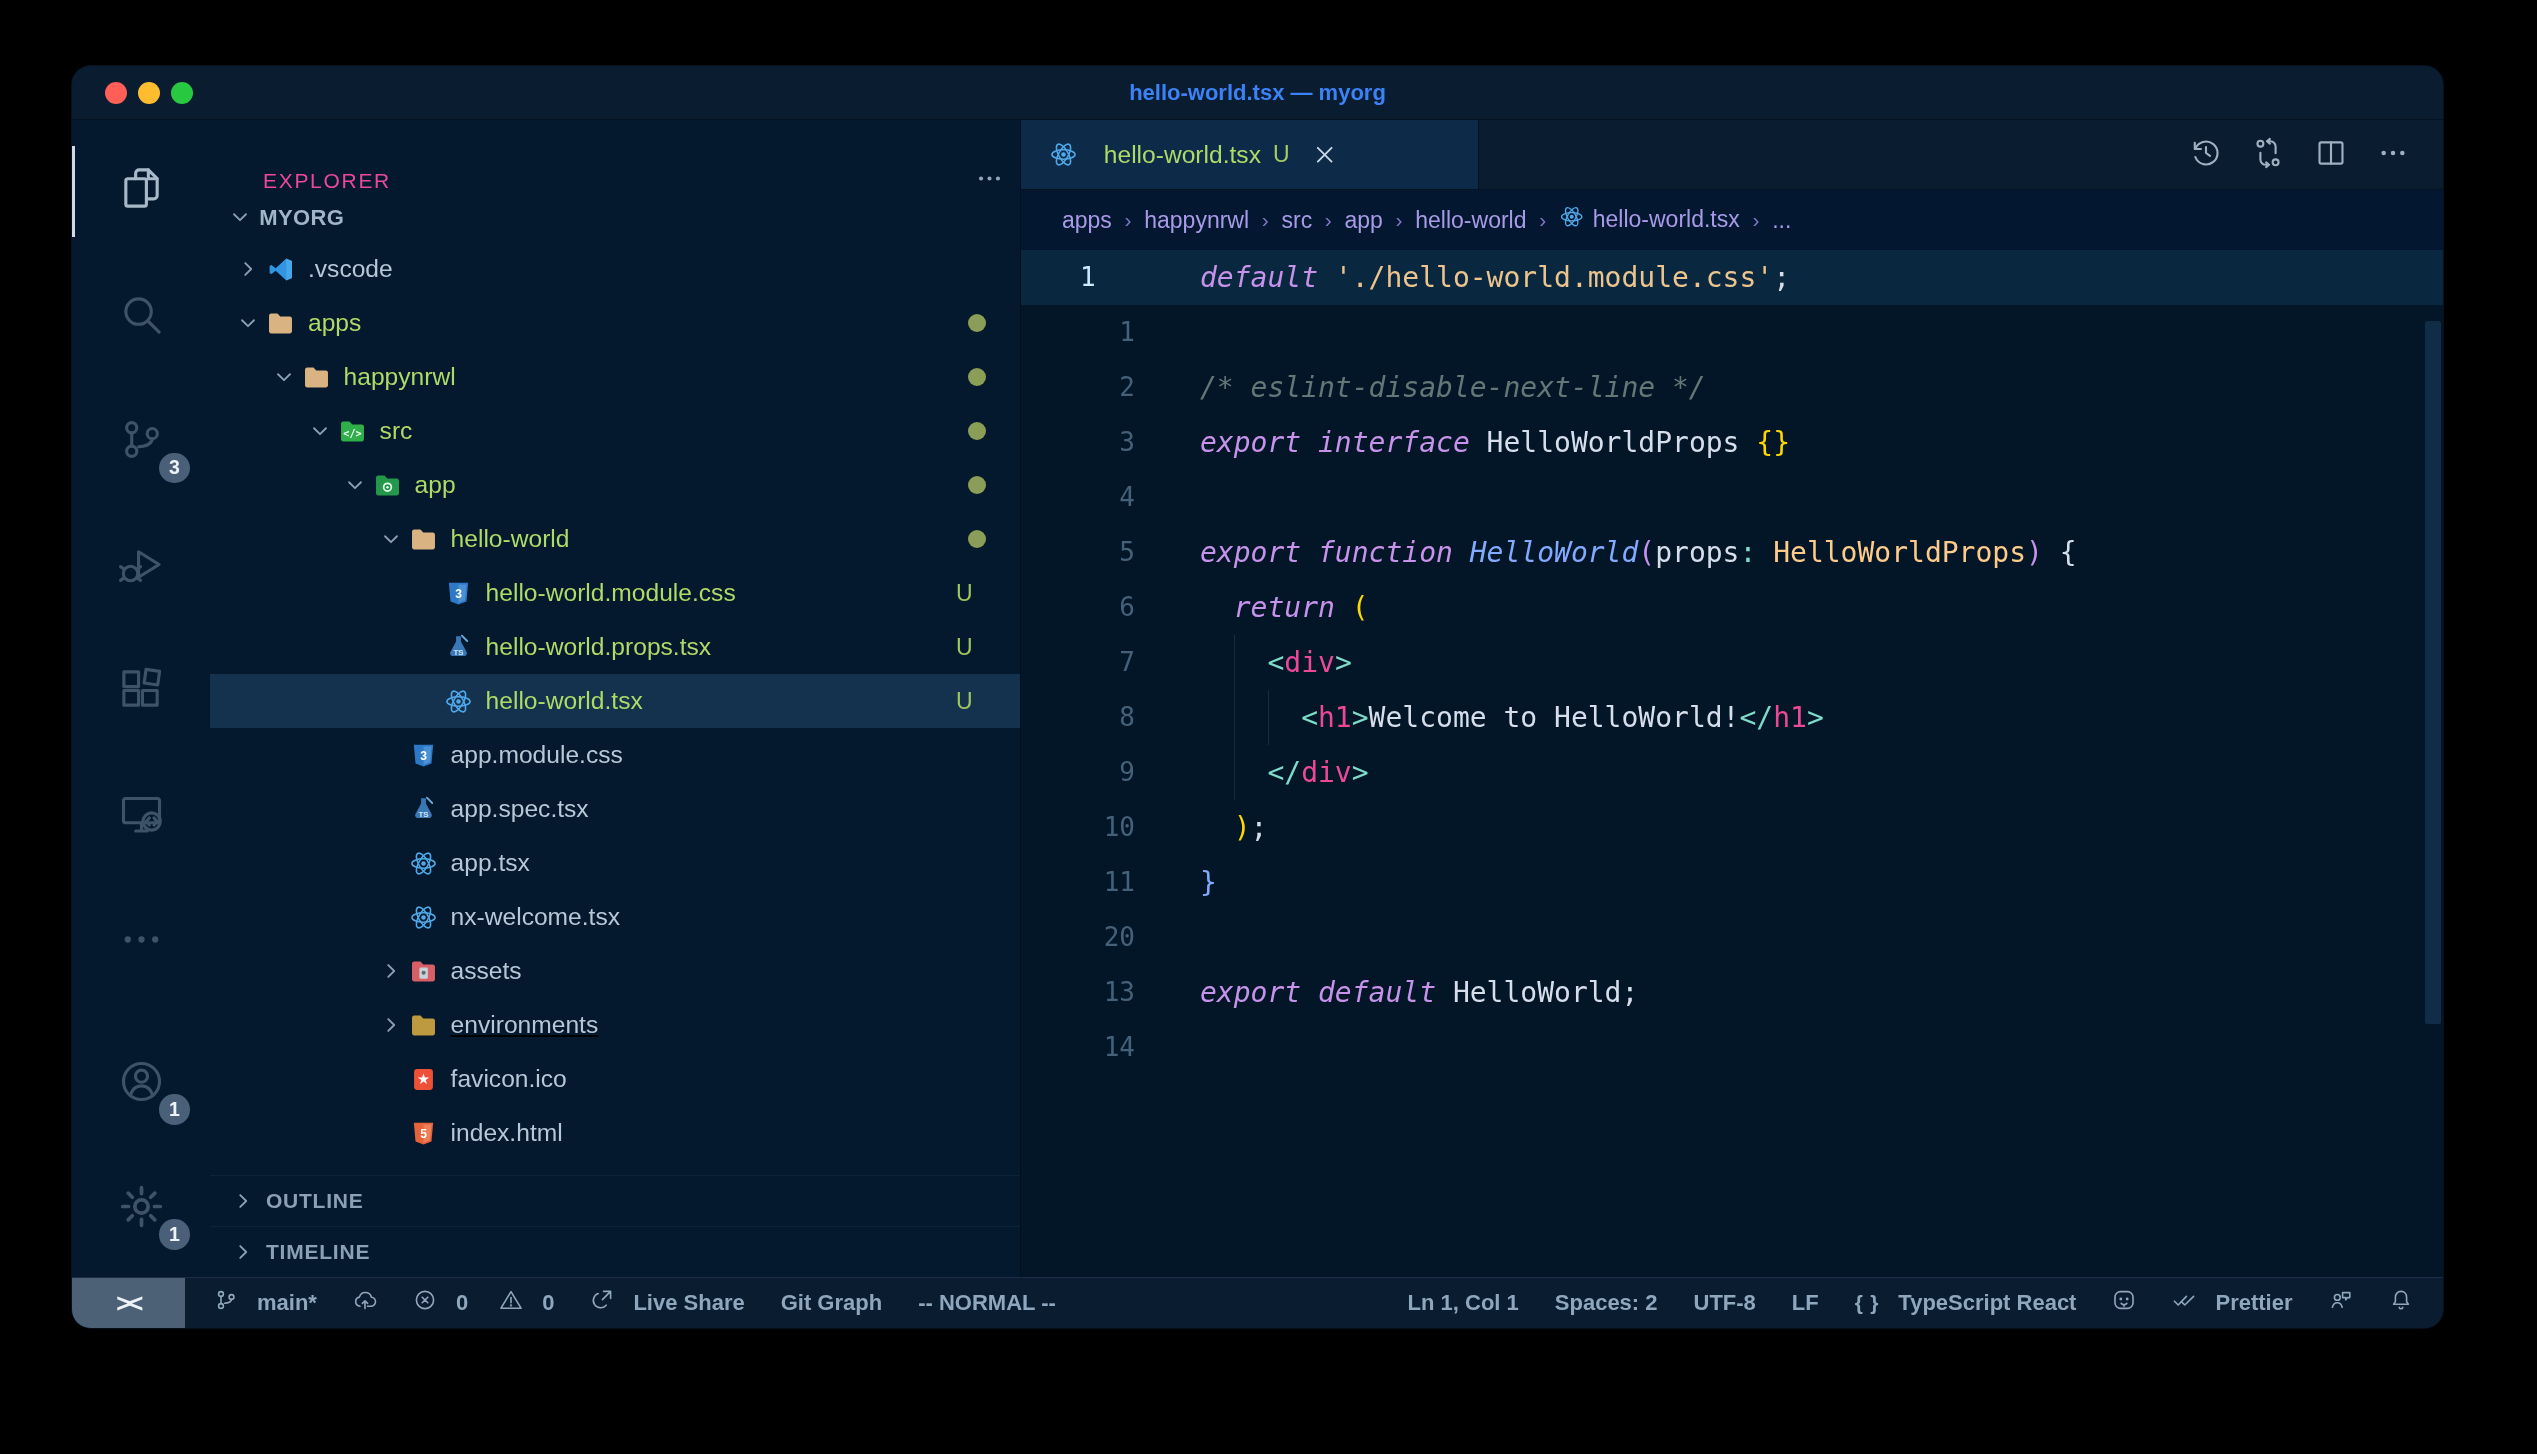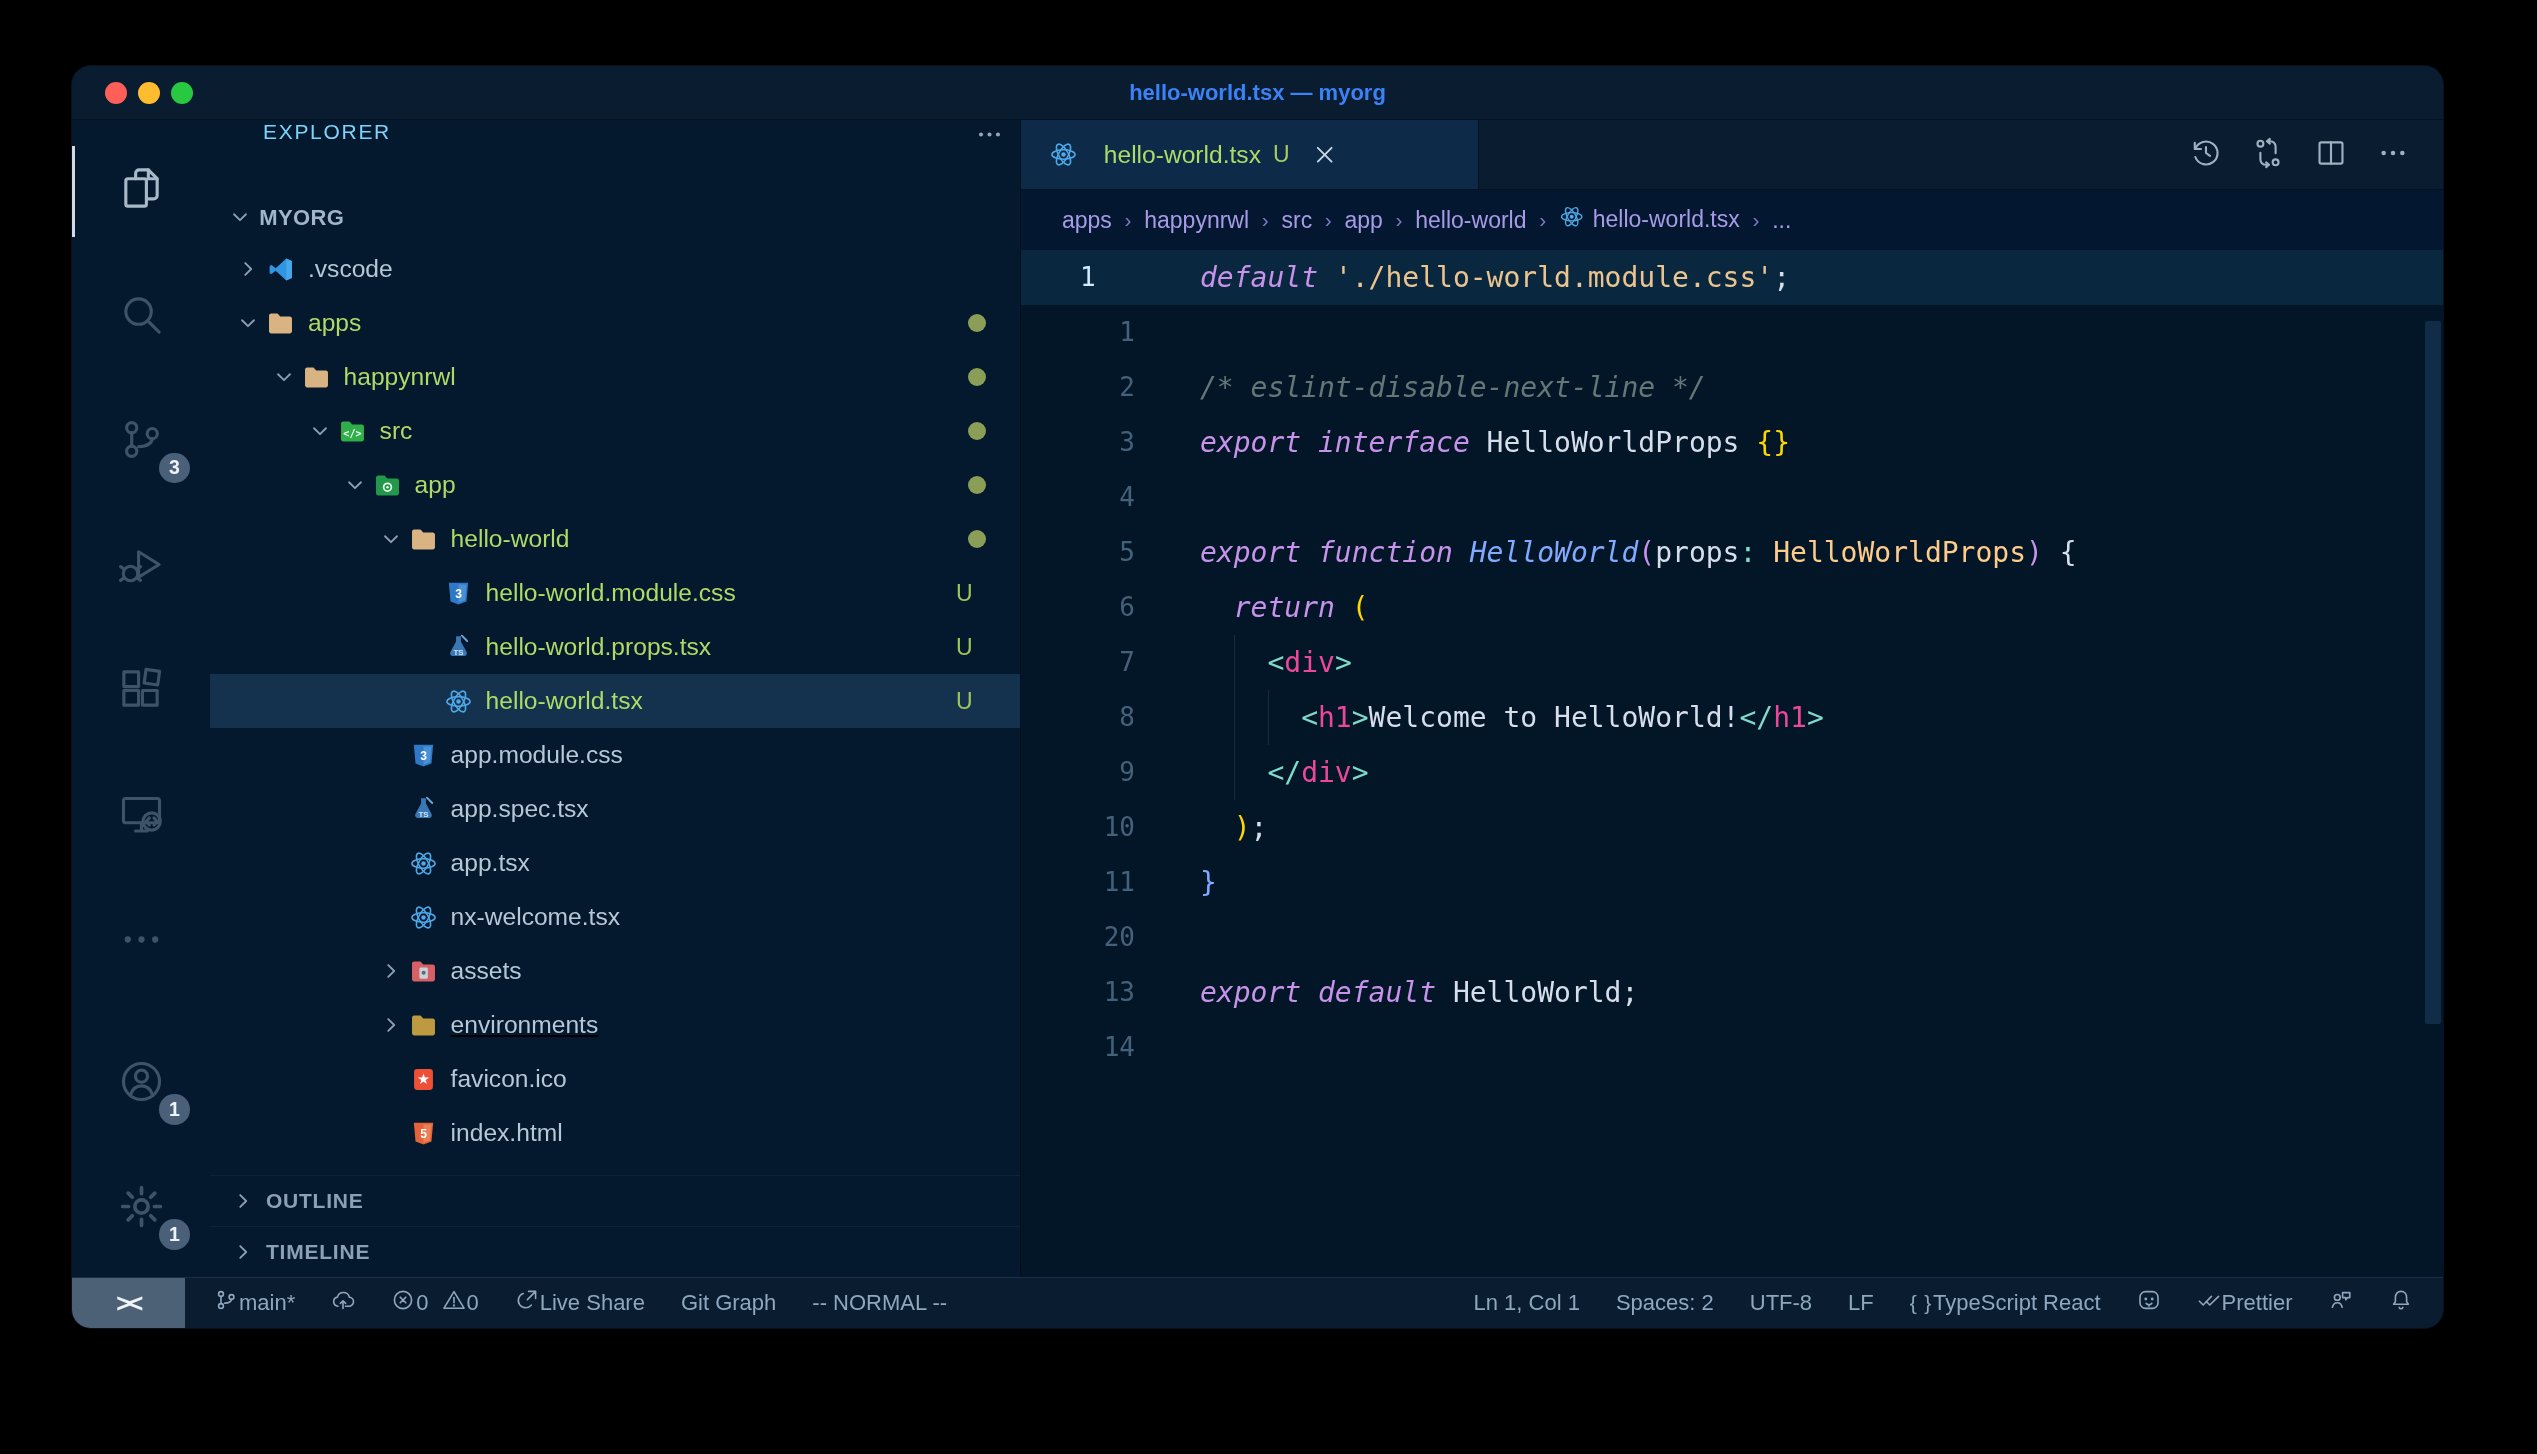--- a/index.html
+++ b/index.html
@@ -31,22 +31,22 @@
   .ab-item.active{color:#a7b9c8;}
   .ab-item.active::before{content:"";position:absolute;left:0;top:17px;bottom:17px;width:3.4px;background:#cfdbe6;}
   .ab-badge{position:absolute;right:20.3px;bottom:20.3px;min-width:30.5px;height:30.5px;padding:0 6.8px;
             border-radius:15.3px;background:#4a6078;color:#eef3f9;font-size:19.5px;font-weight:700;
             display:grid;place-items:center;}
   .ab-bottom{margin-top:auto;}
 
   
   .sidebar{width:811px;flex:none;background:#04192d;display:flex;flex-direction:column;
            border-right:0.8px solid #01101f;min-height:0;}
-  .sb-header{height:73px;flex:none;display:flex;align-items:flex-start;
-             padding:0 16px 0 53px;color:#7dd3fc;font-size:21px;letter-spacing:1.7px;}
+  .sb-header{height:73px;flex:none;display:flex;align-items:flex-end;
+             padding:0 16px 0 53px;color:#ec4899;font-size:21px;letter-spacing:1.7px;}
   .sb-more{margin-left:auto;color:#91a6ba;display:grid;place-items:center;}
   .sb-section{height:49px;flex:none;display:flex;align-items:center;gap:6.8px;
               padding-left:17px;color:#9fb6c9;font-weight:700;font-size:22px;letter-spacing:0.4px;}
   .tree{flex:none;}
   .trow{height:54px;display:flex;align-items:center;padding-right:30.5px;white-space:nowrap;}
   .trow.selected{background:#14324e;}
   .chev{width:25.4px;height:25.4px;flex:none;color:#8ba0b5;display:grid;place-items:center;}
   .ficon{width:32px;height:32px;flex:none;margin:0 11px 0 4.2px;display:grid;place-items:center;}
   .flabel{font-size:24.6px;color:#b6c8d8;}
   .trow.modified .flabel{color:#addb67;}
@@ -93,21 +93,21 @@
   .sbar{position:absolute;top:71px;right:2.5px;width:16px;height:703px;background:#1d4062;
         opacity:.55;border-radius:2.5px;}
 
   
   .statusbar{height:51px;flex:none;background:#0a1c30;border-top:0.8px solid #1f2c47;
              display:flex;align-items:center;color:#8fa7bd;font-size:22px;}
   .remote{width:113px;flex:none;align-self:stretch;background:#4c6076;color:#eef3f8;
           display:grid;place-items:center;font-size:25.4px;font-weight:600;letter-spacing:-2.5px;}
   .sb-left{display:flex;gap:36px;padding-left:29px;align-items:center;}
   .sb-right{margin-left:auto;display:flex;gap:36px;padding-right:30.5px;align-items:center;}
-  .sitem{display:flex;align-items:center;gap:1px;white-space:nowrap;}
+  .sitem{display:flex;align-items:center;gap:19px;white-space:nowrap;font-weight:bold;}
   .braces{font-size:21px;letter-spacing:0.8px;}
 </style>
 </head>
 <body>
 
 <div class="window">
 
   <div class="titlebar">
     <div class="traffic">
       <span class="light red"></span>

